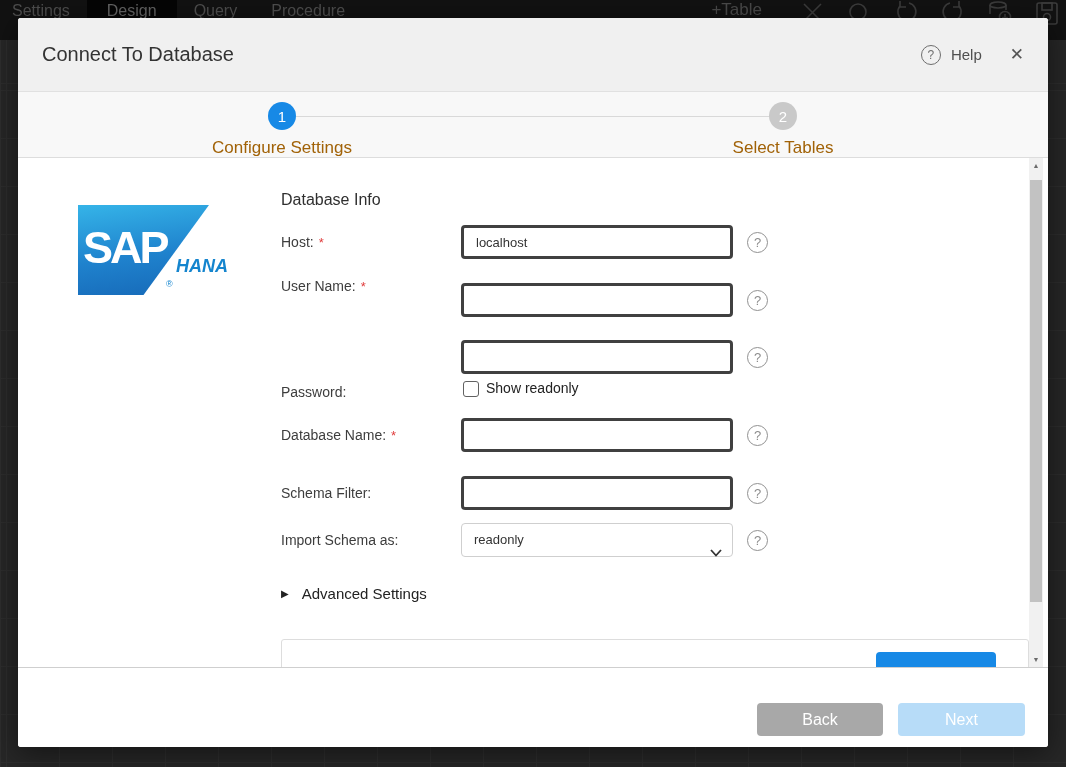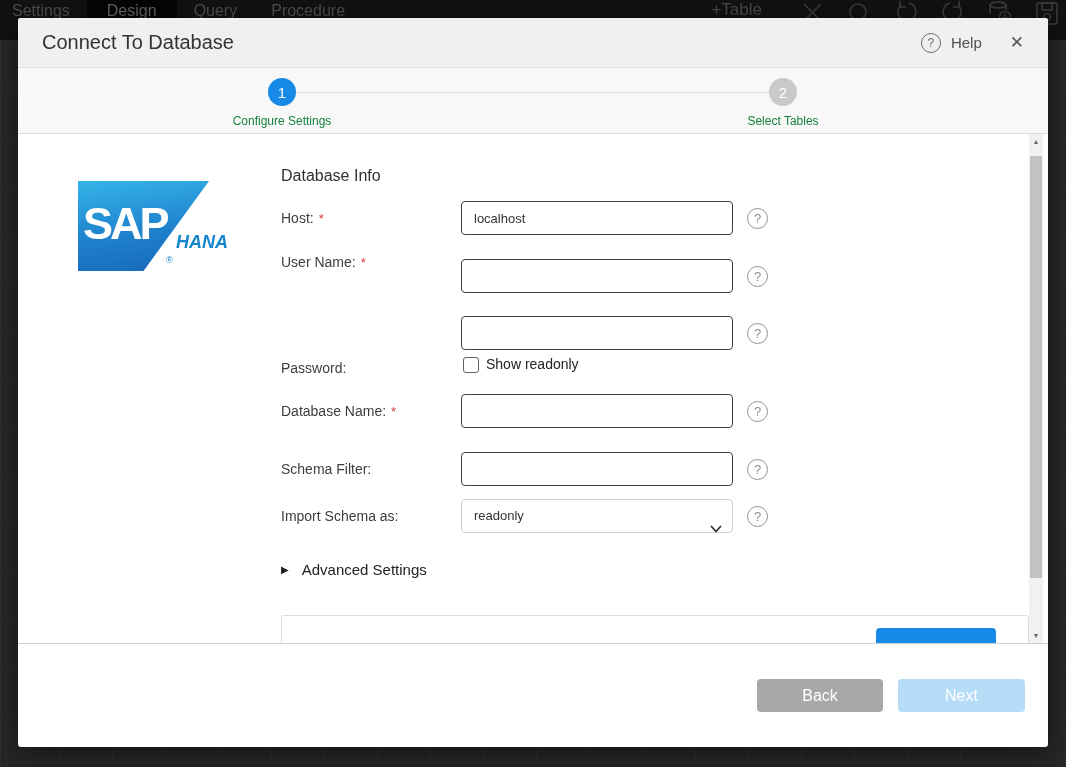--- a/index.html
+++ b/index.html
@@ -19,57 +19,57 @@
   .bg-grid { position:absolute; left:0; top:40px; width:1066px; height:727px;
              background-image:
                repeating-linear-gradient(90deg, #2e2e2e 0 1px, transparent 1px 53px),
                repeating-linear-gradient(180deg, #2d2d2d 0 1px, transparent 1px 48px);
              background-position:6px 50px; }
 
   
   .modal { position:absolute; left:18px; top:18px; width:1030px; height:729px; background:#fff;
            border-radius:3px; box-shadow:0 6px 30px rgba(0,0,0,.5); overflow:hidden; }
 
-  .m-header { height:50px; background:#f0f0f0; border-bottom:1px solid #e1e1e1;
+  .m-header { height:74px; background:#f0f0f0; border-bottom:1px solid #e1e1e1;
               display:flex; align-items:center; padding:0 24px; }
   .m-title { font-size:20px; color:#333; }
   .m-header-right { margin-left:auto; display:flex; align-items:center; gap:10px; }
   .help-circle { width:20px; height:20px; border:1.4px solid #6e6e6e; border-radius:50%;
                  color:#6e6e6e; font-size:12px; display:flex; align-items:center; justify-content:center; }
   .m-help-label { font-size:15px; color:#4f4f4f; margin-right:18px; }
   .m-close { font-size:17px; color:#555; cursor:pointer; line-height:20px; }
 
   .m-stepper { position:relative; height:66px; background:#f8f8f8; border-bottom:1px solid #dddddd; }
   .step-line { position:absolute; left:278px; top:24px; width:473px; height:1px; background:#d9d9d9; }
   .step-circle { position:absolute; top:10px; width:28px; height:28px; border-radius:50%;
                  color:#fff; font-size:15px; display:flex; align-items:center; justify-content:center; }
   .step-circle.s1 { left:250px; background:#1789e6; }
   .step-circle.s2 { left:751px; background:#c9c9c9; }
-  .step-label { position:absolute; top:46px; width:200px; text-align:center; font-size:12px; color:#15803d; }
+  .step-label { position:absolute; top:46px; width:200px; text-align:center; font-size:17px; color:#a16207; }
   .step-label.s1 { left:164px; }
   .step-label.s2 { left:665px; }
 
   .m-content { position:relative; height:509px; background:#fff; overflow:hidden; }
 
   
   .logo { position:absolute; left:60px; top:45px; width:170px; height:95px; }
   .logo-shape { position:absolute; left:0; top:2px; width:131px; height:90px;
                 background:linear-gradient(172deg,#35b4e8 0%,#1f82cd 55%,#1668b7 100%);
                 clip-path:polygon(0 0,100% 0,50% 100%,0 100%); }
   .logo-sap { position:absolute; left:5px; top:22px; color:#fff; font-size:45px; font-weight:bold;
               letter-spacing:-3px; line-height:45px; }
   .logo-hana { position:absolute; left:98px; top:53px; color:#1585ce; font-size:18px;
                font-weight:bold; font-style:italic; letter-spacing:0px; }
   .logo-reg { position:absolute; left:88px; top:76px; color:#1585ce; font-size:9px; }
 
   .section-title { position:absolute; left:263px; top:33px; font-size:16px; color:#2f2f2f; }
 
   .f-label { position:absolute; left:263px; font-size:14px; color:#3d3d3d; }
   .req { color:#e03c3c; margin-left:5px; font-size:13px; }
-  .f-input { position:absolute; left:443px; width:272px; height:34px; border:1px solid #404040;
+  .f-input { position:absolute; left:443px; width:272px; height:34px; border:3px solid #404040;
              border-radius:4px; background:#fff; font-family:"Liberation Sans",sans-serif;
              font-size:13px; color:#333; padding:0 12px; outline:none; }
   .f-help { position:absolute; left:729px; width:21px; height:21px; border:1.4px solid #919191;
             border-radius:50%; color:#8c8c8c; font-size:13px; display:flex; align-items:center;
             justify-content:center; background:#fff; }
   .f-select { position:absolute; left:443px; width:272px; height:34px; border:1px solid #cfcfcf;
               border-radius:4px; background:#fff; font-size:13px; color:#333;
               padding:0 12px; line-height:32px; }
   .f-select .chev { position:absolute; right:10px; top:13px; }
 

